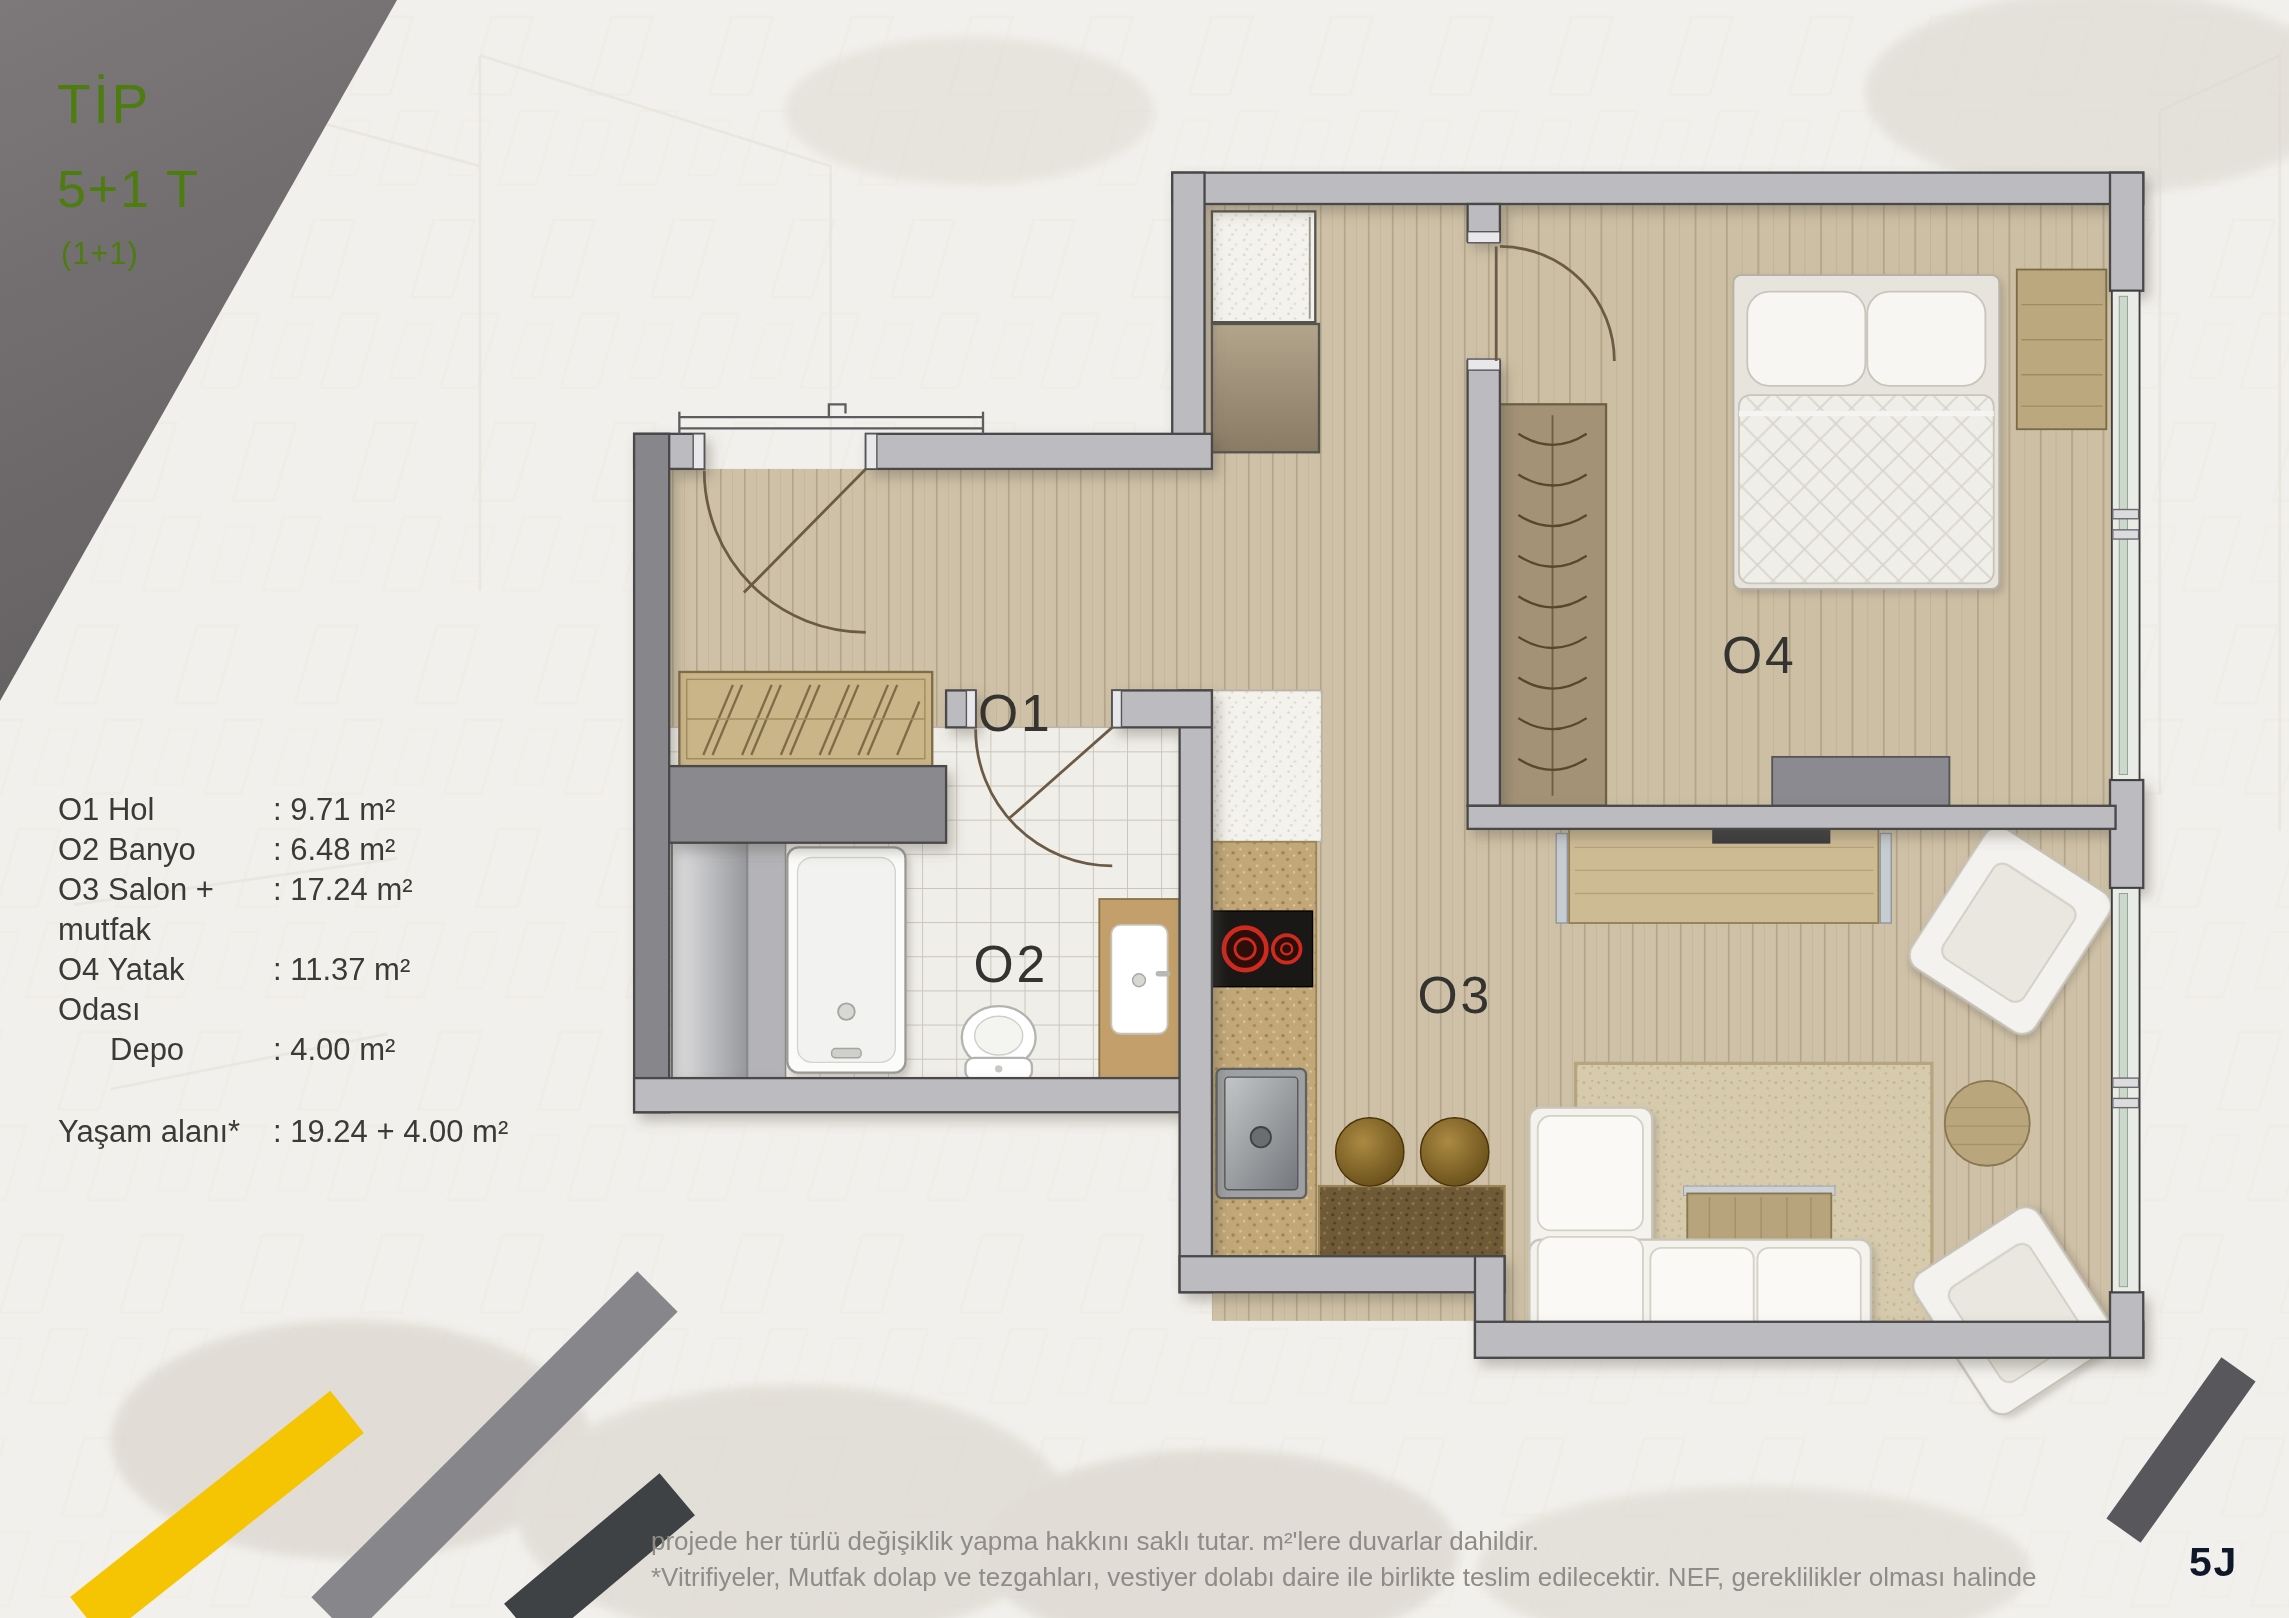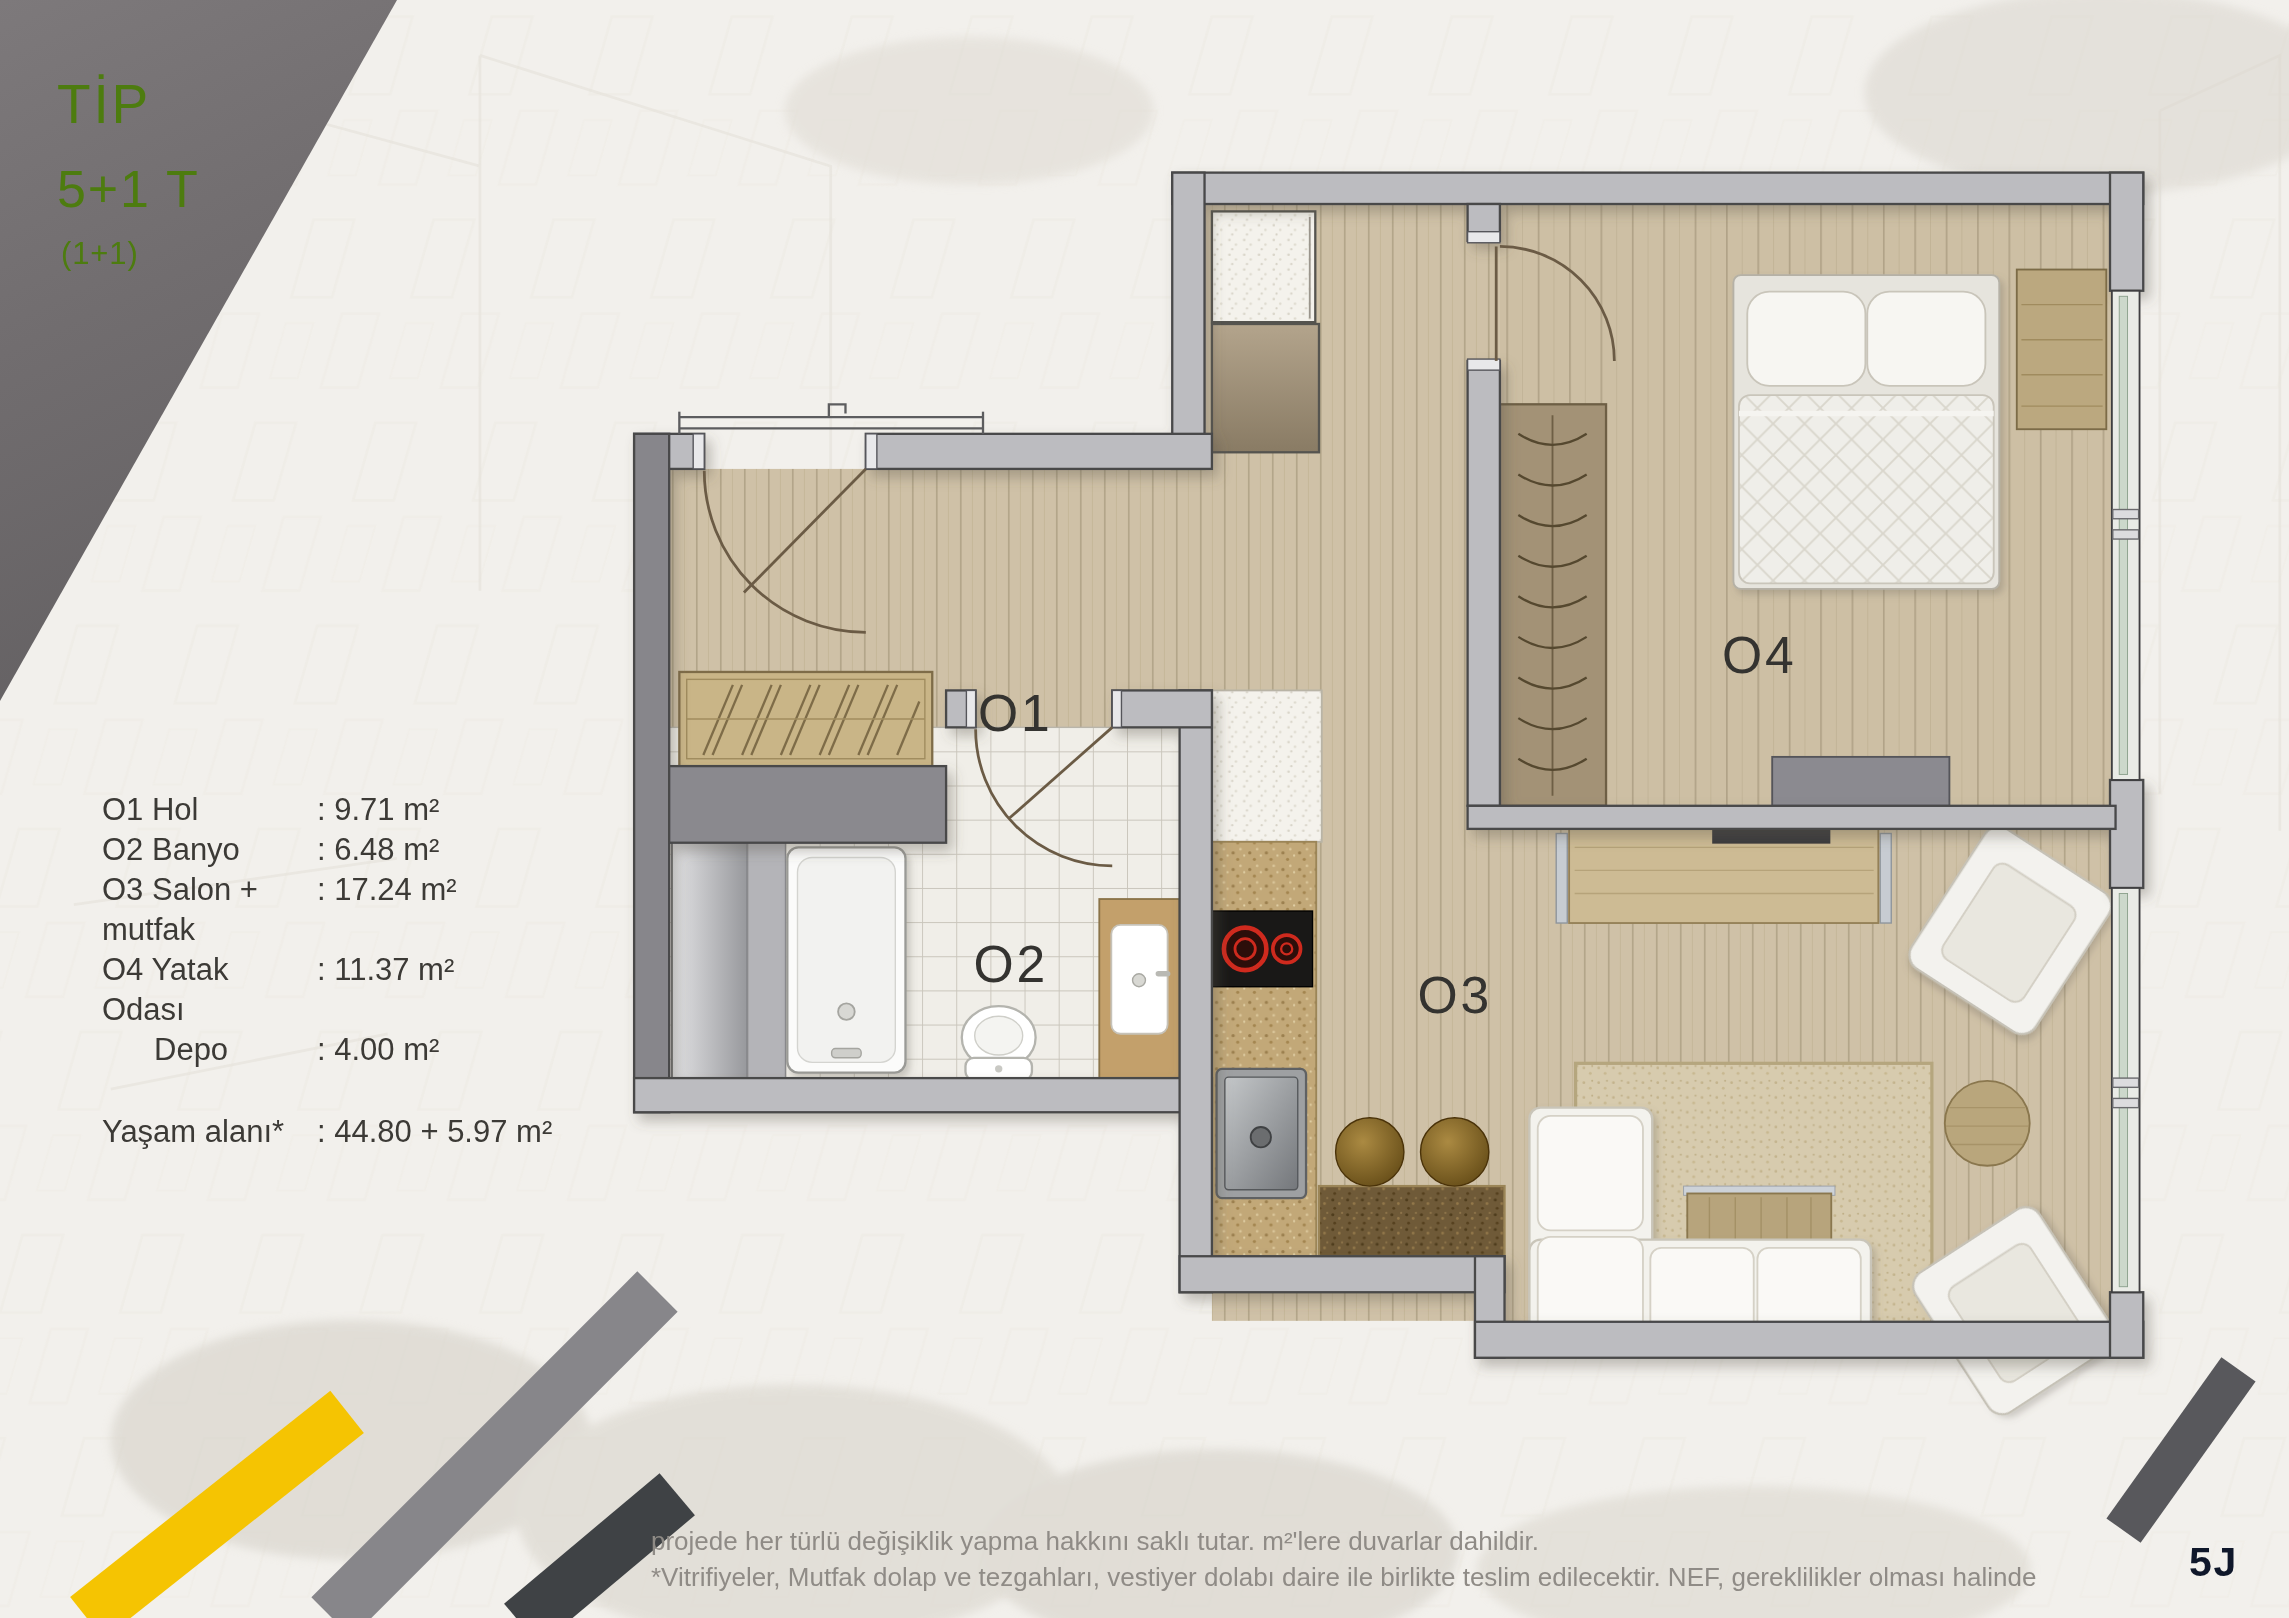--- a/index.html
+++ b/index.html
@@ -12,21 +12,21 @@
   .header-tri{
     position:absolute;left:0;top:0;width:397px;height:701px;
     background:linear-gradient(155deg,#7d797b 0%,#716d6f 40%,#605d5f 100%);
     clip-path:polygon(0 0,100% 0,0 100%);
   }
   .header-text{position:absolute;color:#4d7c0f;}
   .t1{left:57px;top:72px;font-size:55px;letter-spacing:2.8px;font-weight:400;}
   .t2{left:57px;top:159px;font-size:52px;letter-spacing:1.8px;font-weight:400;}
   .t3{left:61px;top:236px;font-size:31px;letter-spacing:0.9px;font-weight:400;}
   
-  .legend{position:absolute;left:58px;top:790px;width:517px;color:#3c3a36;margin-left:44px;}
+  .legend{position:absolute;left:58px;top:790px;width:517px;color:#3c3a36;}
   .lrow{display:flex;line-height:40px;font-size:31px;}
   .lrow .lab{width:215px;flex:none;}
   .lrow.indent .lab{padding-left:52px;box-sizing:border-box;}
   .lgap{height:42px;}
   
   .disclaimer{position:absolute;left:651px;top:1523px;width:1495px;
     font-size:26px;line-height:36px;color:#8f8b86;}
   .pagecode{position:absolute;left:2189px;top:1539px;font-size:41px;
     font-weight:bold;color:#0f172a;letter-spacing:1.8px;}
   
@@ -397,21 +397,21 @@
     <span class="lab">O4 Yatak Odası</span>
     <span class="val">: 11.37 m²</span>
   </div>
   <div class="lrow indent">
     <span class="lab">Depo</span>
     <span class="val">: 4.00 m²</span>
   </div>
   <div class="lgap"></div>
   <div class="lrow">
     <span class="lab">Yaşam alanı*</span>
-    <span class="val">: 44.80 + 5.97 m²</span>
+    <span class="val">: 19.24 + 4.00 m²</span>
   </div>
 </div>
 
 <div class="stripe s-gray" style="background:#87868a;"></div>
 <div class="stripe s-yellow" style="background:#f5c402;"></div>
 <div class="stripe s-darkbl" style="background:#3f4245;"></div>
 <div class="stripe s-darkbr" style="background:#58585c;"></div>
 
 <div class="disclaimer">
   <div>projede her türlü değişiklik yapma hakkını saklı tutar. m²'lere duvarlar dahildir.</div>

